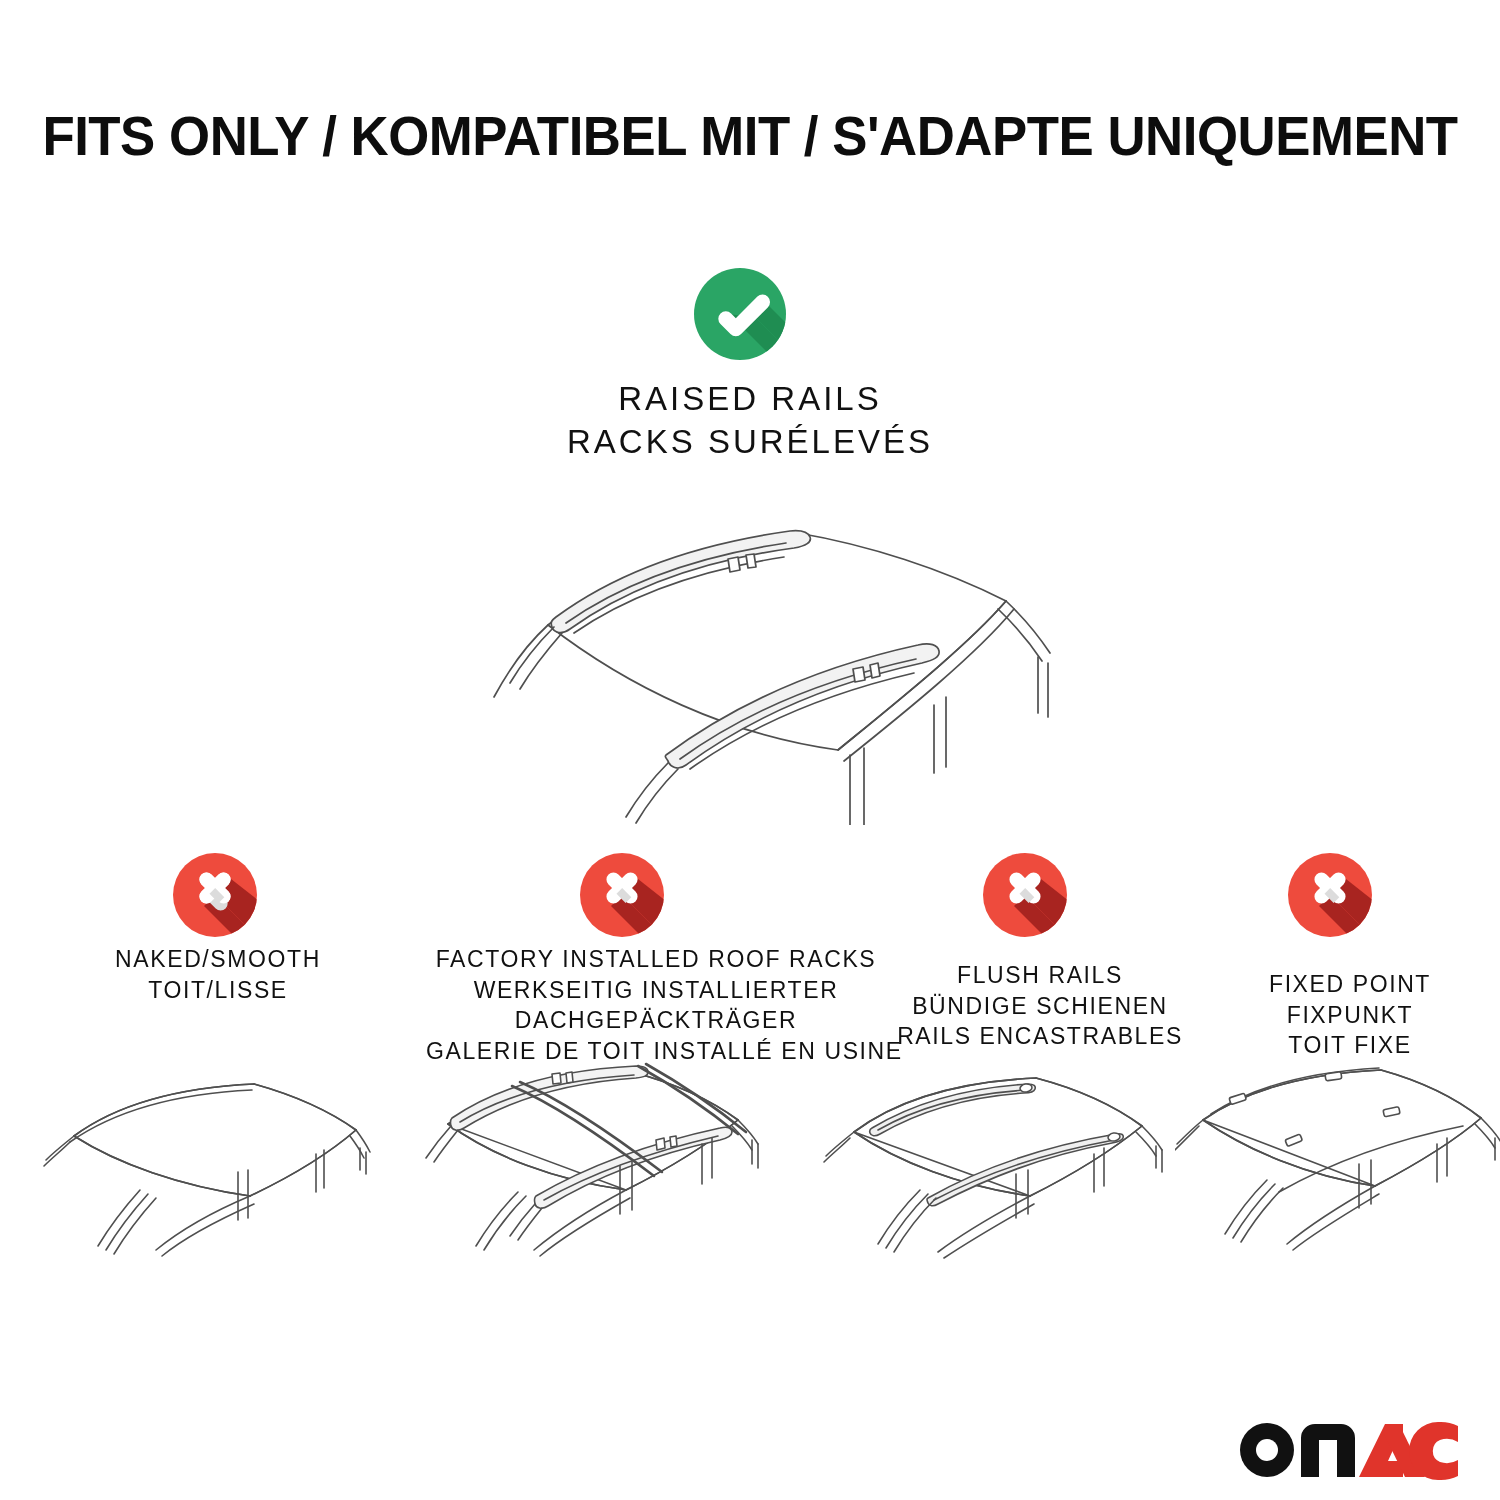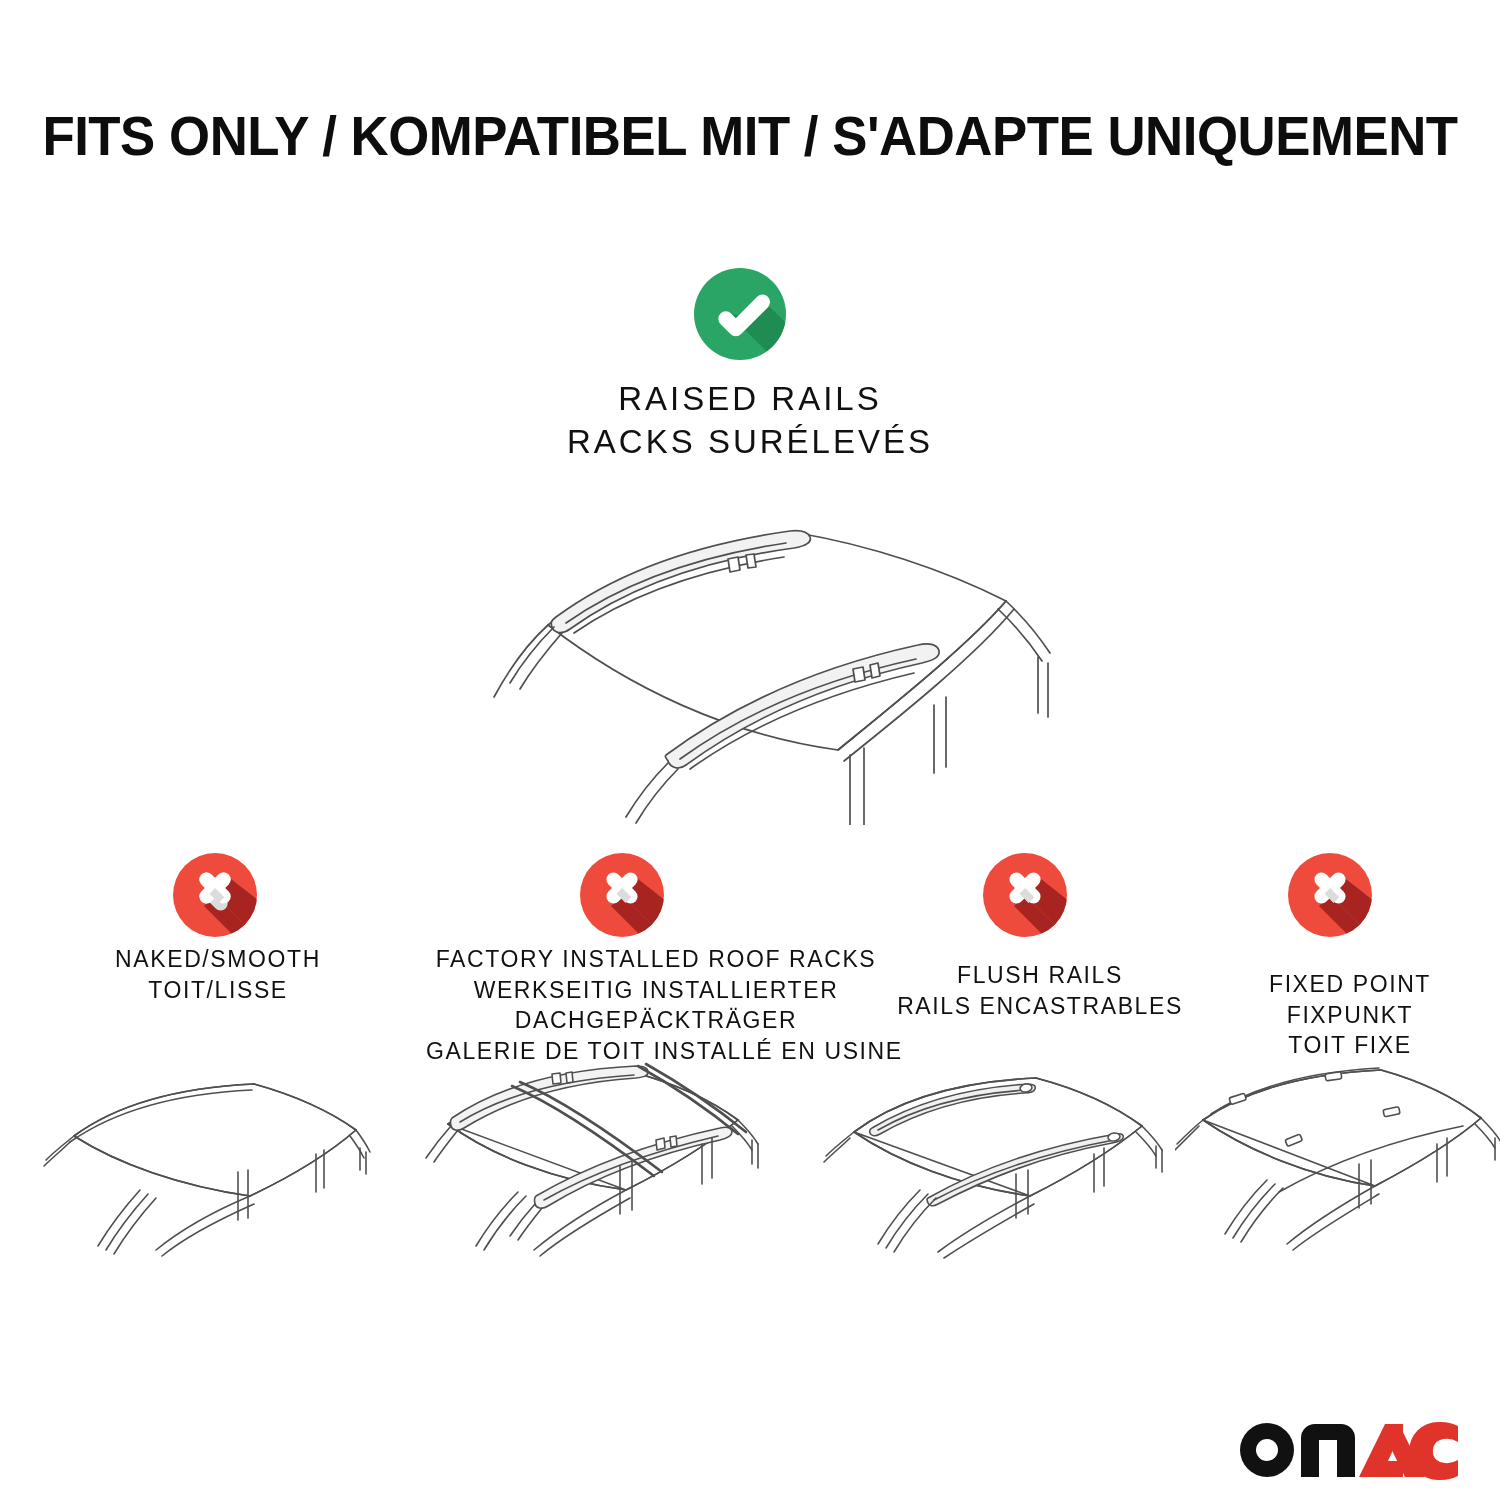--- a/index.html
+++ b/index.html
@@ -278,20 +278,21 @@
       <path d="M36 58 L100 122 L100 100 L47 47 Z" fill="#a82420"></path>
     </g>
     <path d="M33.5 26.5 a7 7 0 0 1 9.9 0 L60.5 43.6 a7 7 0 0 1 -9.9 9.9 L33.5 36.4 a7 7 0 0 1 0 -9.9 Z" fill="#ffffff"></path>
     <path d="M50.6 26.5 a7 7 0 1 1 9.9 9.9 L43.4 53.5 a7 7 0 0 1 -9.9 -9.9 Z" fill="#ffffff"></path>
     <path d="M47.2 40.1 L56.3 49.2 L50.6 54.9 L41.5 45.8 Z" fill="#dcdcdc"></path>
   </svg>
 </div>
 
 <div class="label label-sm" style="left:860px; top:960px; width:360px;">
   <span class="ln">FLUSH RAILS</span>
+  <span class="ln">BÜNDIGE SCHIENEN</span>
   <span class="ln">RAILS ENCASTRABLES</span>
 </div>
 
 <div class="illus" style="left:820px; top:1062px; width:380px; height:250px;">
   <svg width="380" height="250" viewBox="0 0 380 250" fill="none" stroke="#4f4f4f" stroke-width="1.6" stroke-linecap="round" stroke-linejoin="round">
     <path d="M34 70 C74 40 130 20 216 16 C254 26 292 42 322 64
              C290 90 250 114 210 134 C140 124 78 100 34 70 Z" fill="#ffffff"></path>
     <path d="M34 70 C74 40 130 20 216 16"></path>
     <path d="M216 16 C254 26 292 42 322 64"></path>
     <path d="M322 64 C290 90 250 114 210 134"></path>

